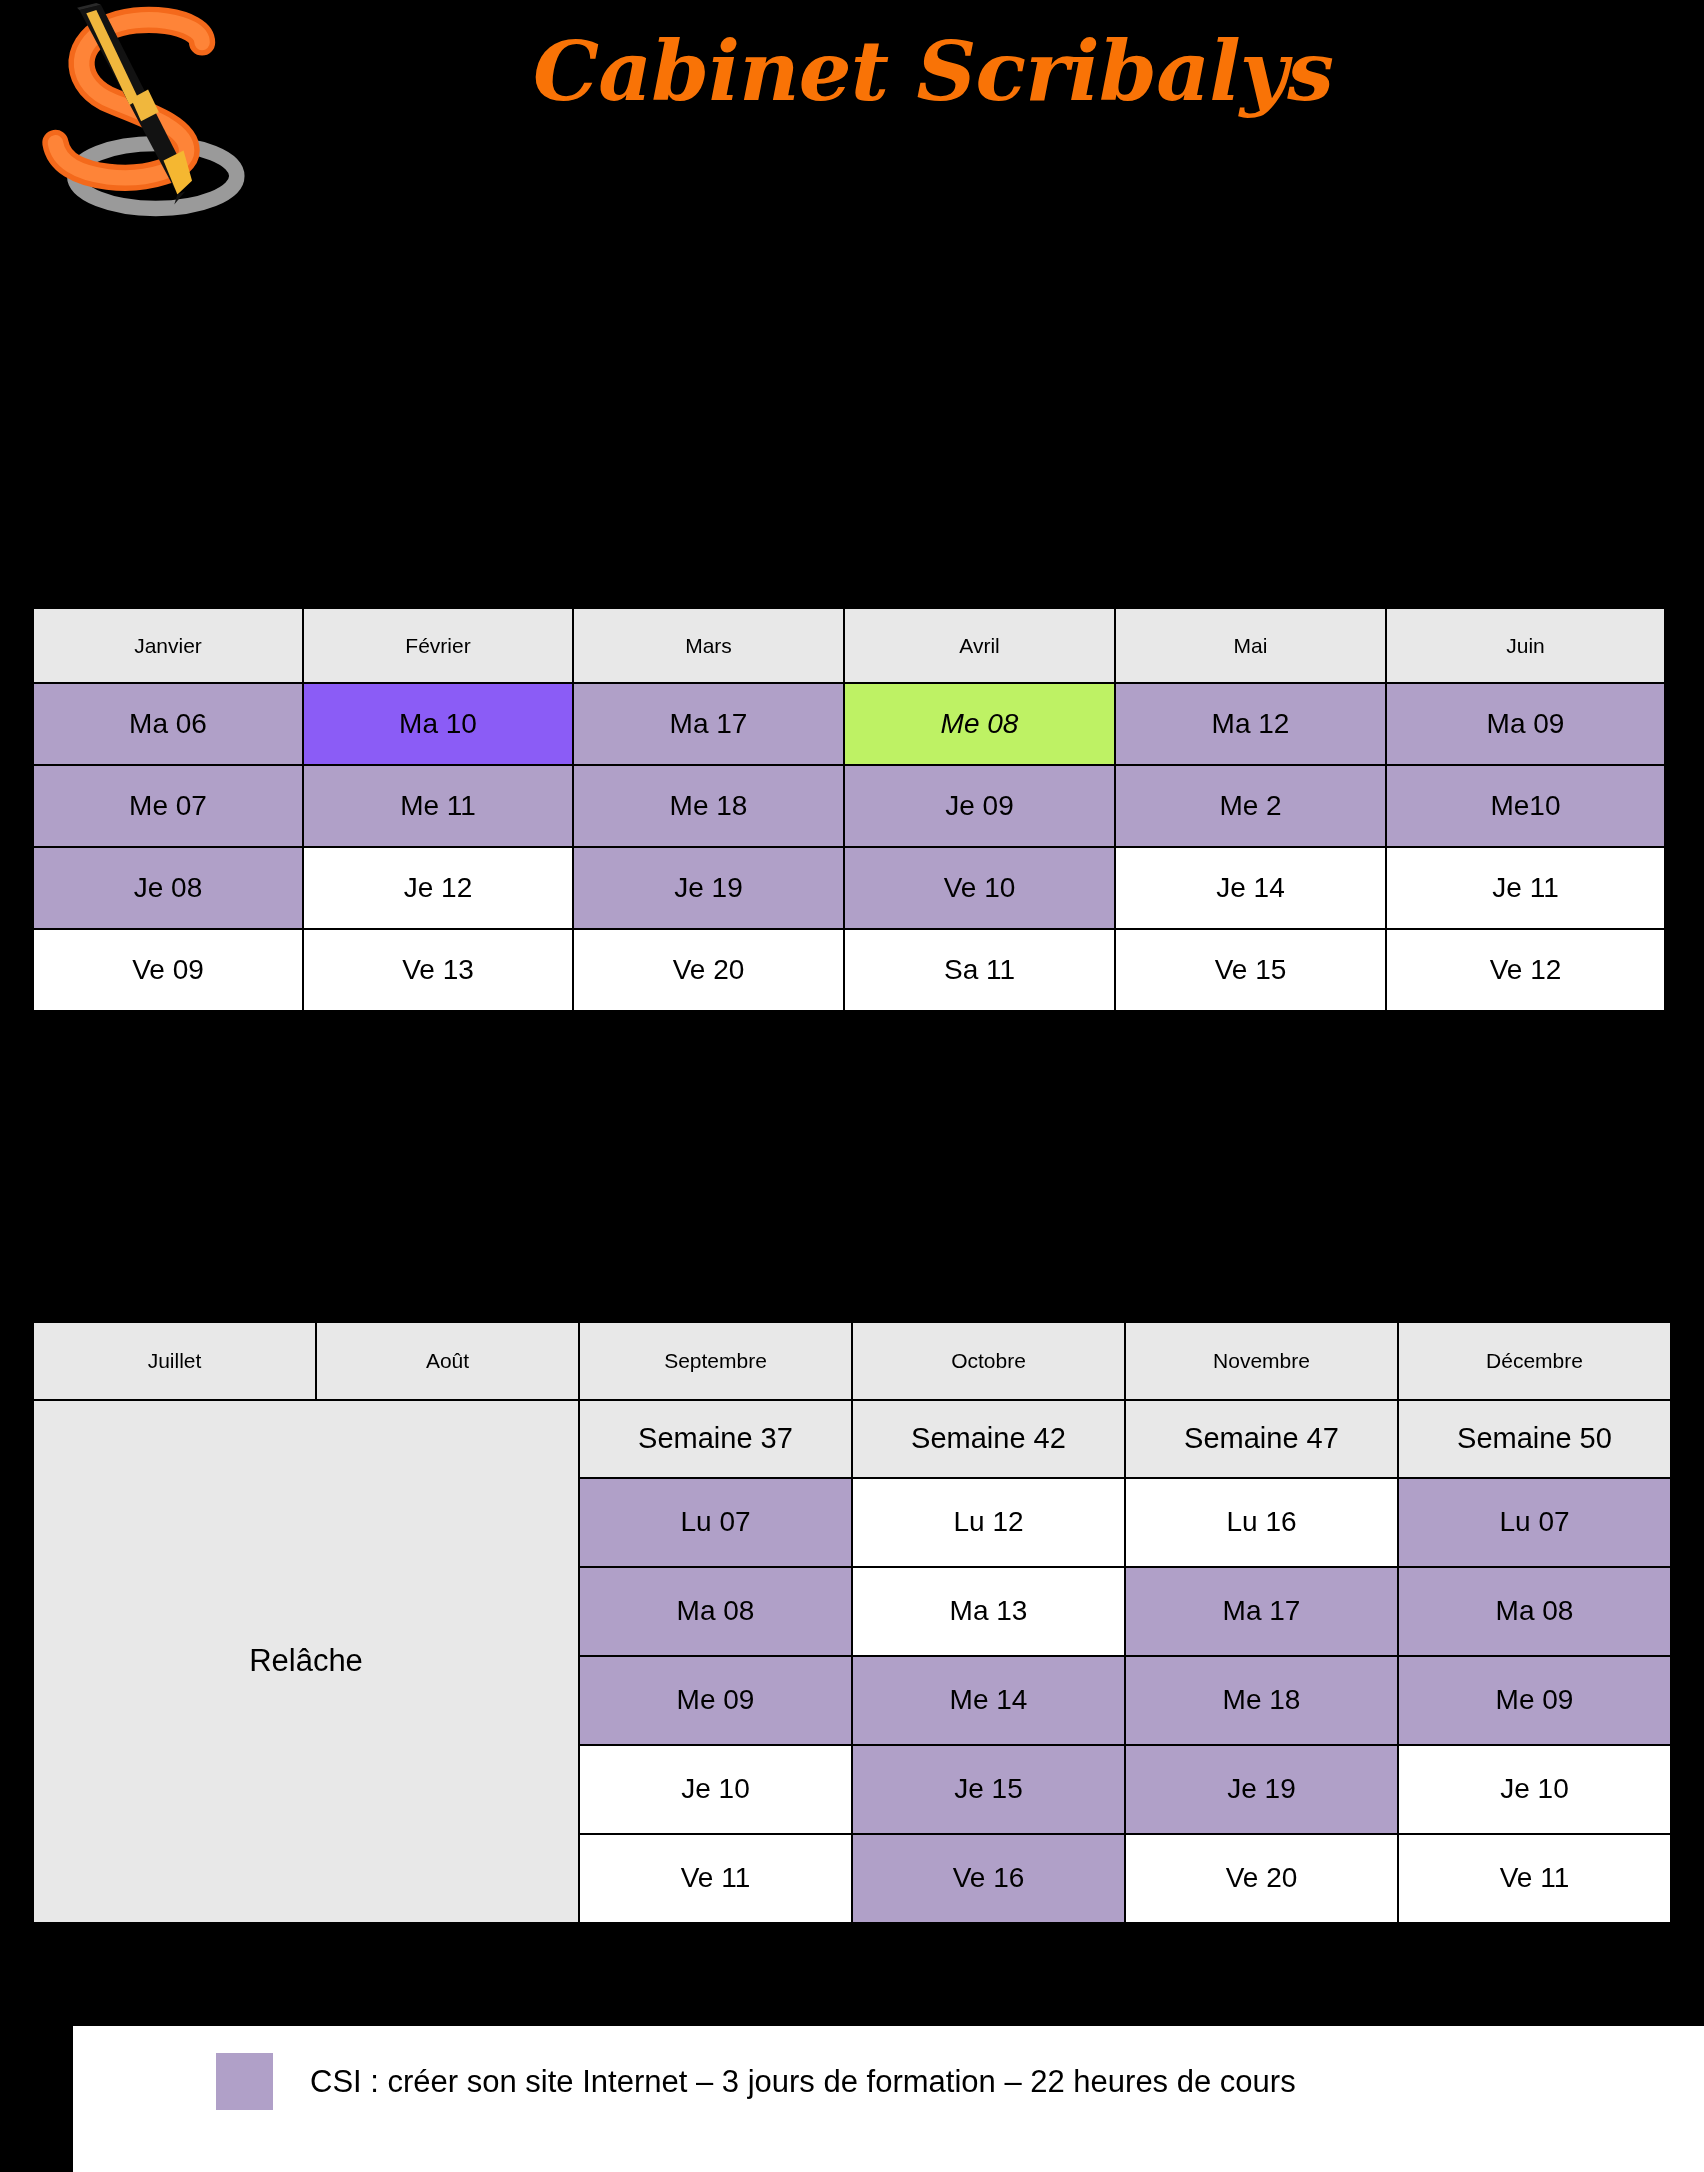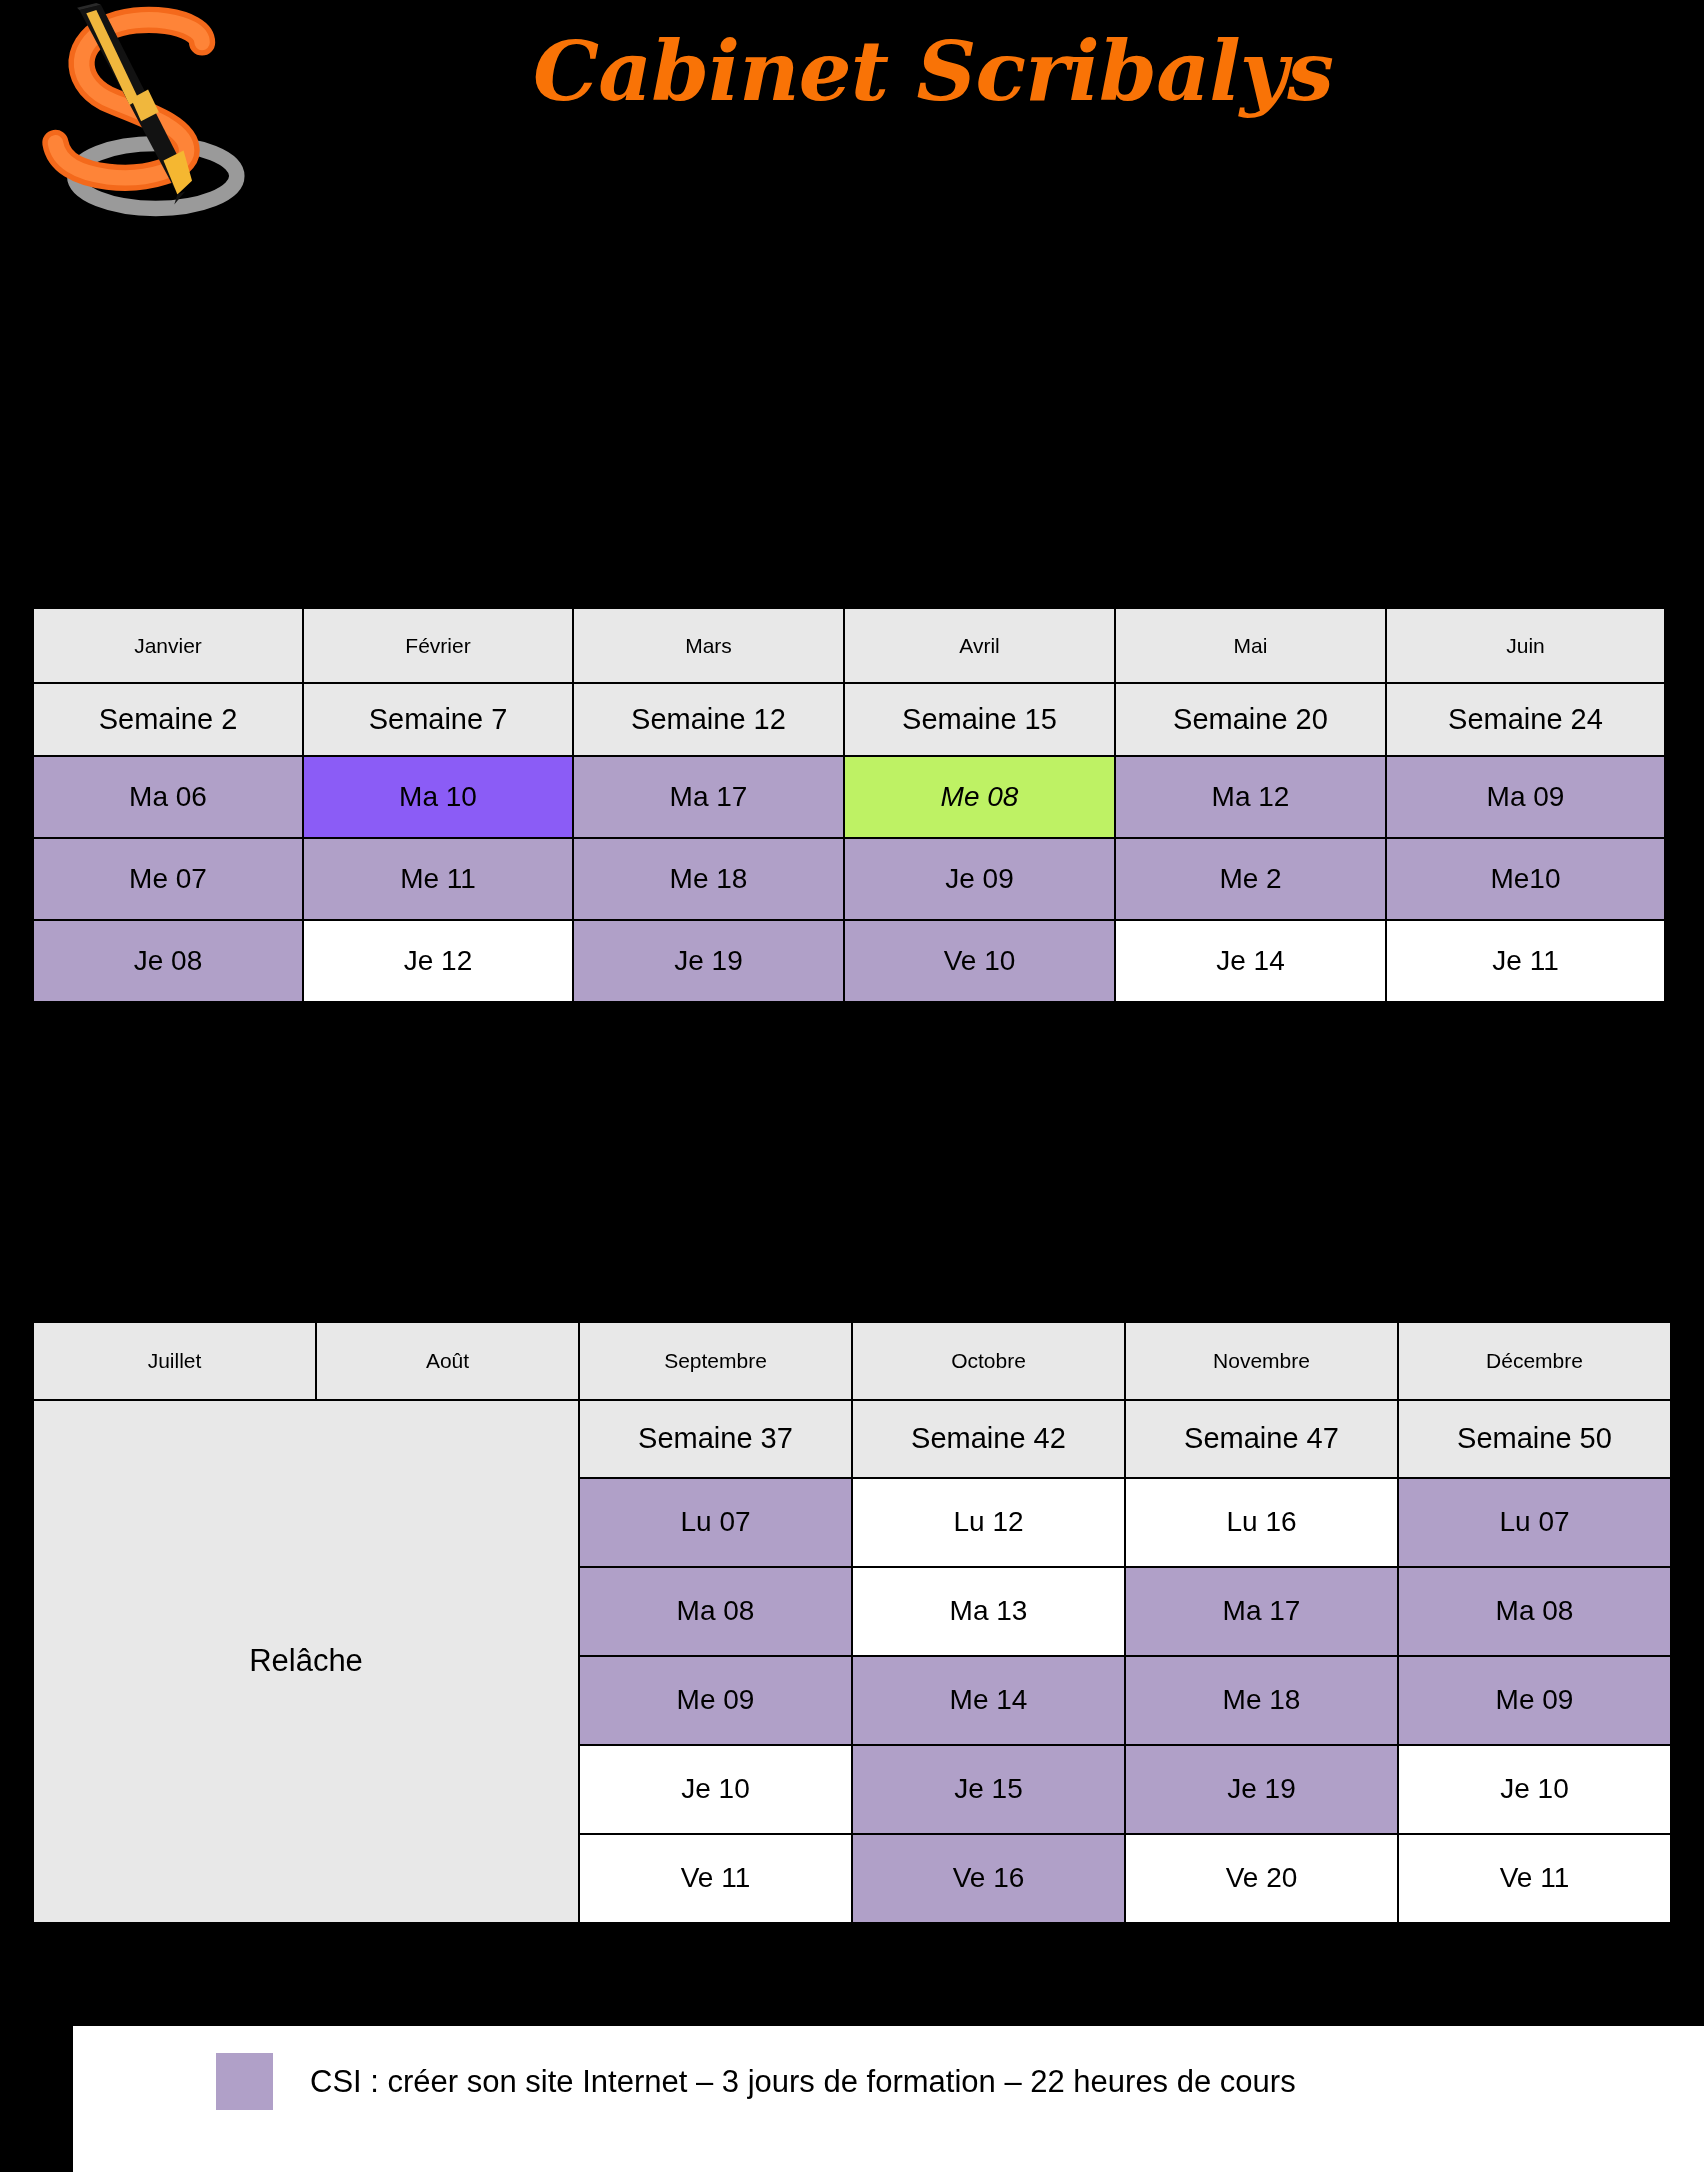--- a/index.html
+++ b/index.html
@@ -159,28 +159,20 @@
   </colgroup>
   <tbody>
     <tr>
       <td class="hdr" style="background: rgb(232, 232, 232);">Janvier</td>
       <td class="hdr" style="background: rgb(232, 232, 232);">Février</td>
       <td class="hdr" style="background: rgb(232, 232, 232);">Mars</td>
       <td class="hdr" style="background: rgb(232, 232, 232);">Avril</td>
       <td class="hdr" style="background: rgb(232, 232, 232);">Mai</td>
       <td class="hdr" style="background: rgb(232, 232, 232); text-align: center;">Juin</td>
     </tr>
-    <tr>
-      <td class="week" style="background: rgb(232, 232, 232);">Semaine 2</td>
-      <td class="week" style="background: rgb(232, 232, 232);">Semaine 7</td>
-      <td class="week" style="background: rgb(232, 232, 232);">Semaine 12</td>
-      <td class="week" style="background: rgb(232, 232, 232);">Semaine 15</td>
-      <td class="week" style="background: rgb(232, 232, 232);">Semaine 20</td>
-      <td class="week" style="background: rgb(232, 232, 232);">Semaine 24</td>
-    </tr>
 
     <tr>
       <td class="hl" style="background: rgb(176, 160, 200);">Ma 06</td>
       <td class="hl" style="background: #8b5cf6;">Ma 10</td>
       <td class="hl" style="background: rgb(176, 160, 200);">Ma 17</td>
       <td class="hl" style="background: #bef264; font-style: italic;">Me 08</td>
       <td class="hl" style="background: rgb(176, 160, 200);">Ma 12</td>
       <td class="hl" style="background: rgb(176, 160, 200);">Ma 09</td>
     </tr>
     <tr>
@@ -191,20 +183,28 @@
       <td class="hl" style="background: rgb(176, 160, 200);">Me 2</td>
       <td class="hl" style="background: rgb(176, 160, 200);">Me10</td>
     </tr>
     <tr>
       <td class="hl" style="background: rgb(176, 160, 200);">Je 08</td>
       <td class="plain">Je 12</td>
       <td class="hl" style="background: rgb(176, 160, 200);">Je 19</td>
       <td class="hl" style="background: rgb(176, 160, 200);">Ve 10</td>
       <td class="plain">Je 14</td>
       <td class="plain">Je 11</td>
+    </tr>
+    <tr>
+      <td class="plain">Ve 09</td>
+      <td class="plain">Ve 13</td>
+      <td class="plain">Ve 20</td>
+      <td class="plain">Sa 11</td>
+      <td class="plain">Ve 15</td>
+      <td class="plain">Ve 12</td>
     </tr>
   </tbody>
 </table>
 
 <table class="cal-table" id="table-s2">
   <colgroup>
     <col style="width:283px">
       <col style="width:263px">
       <col style="width:273px">
     <col style="width:273px">

